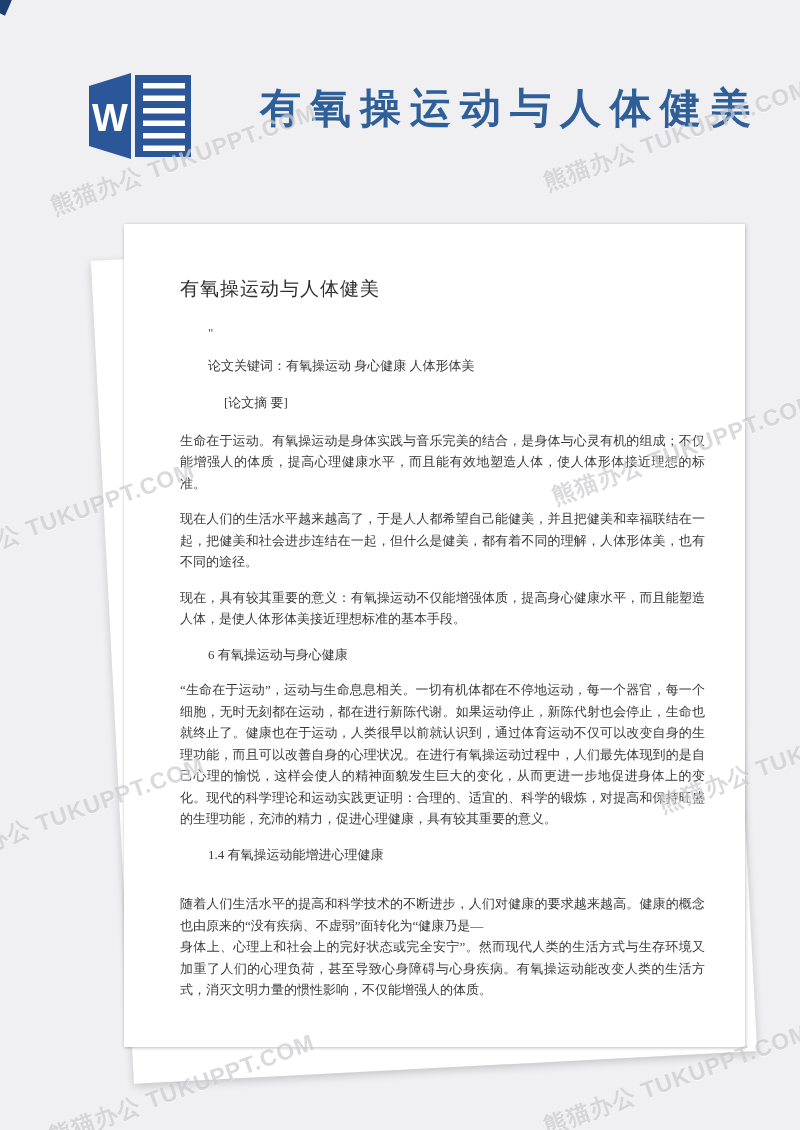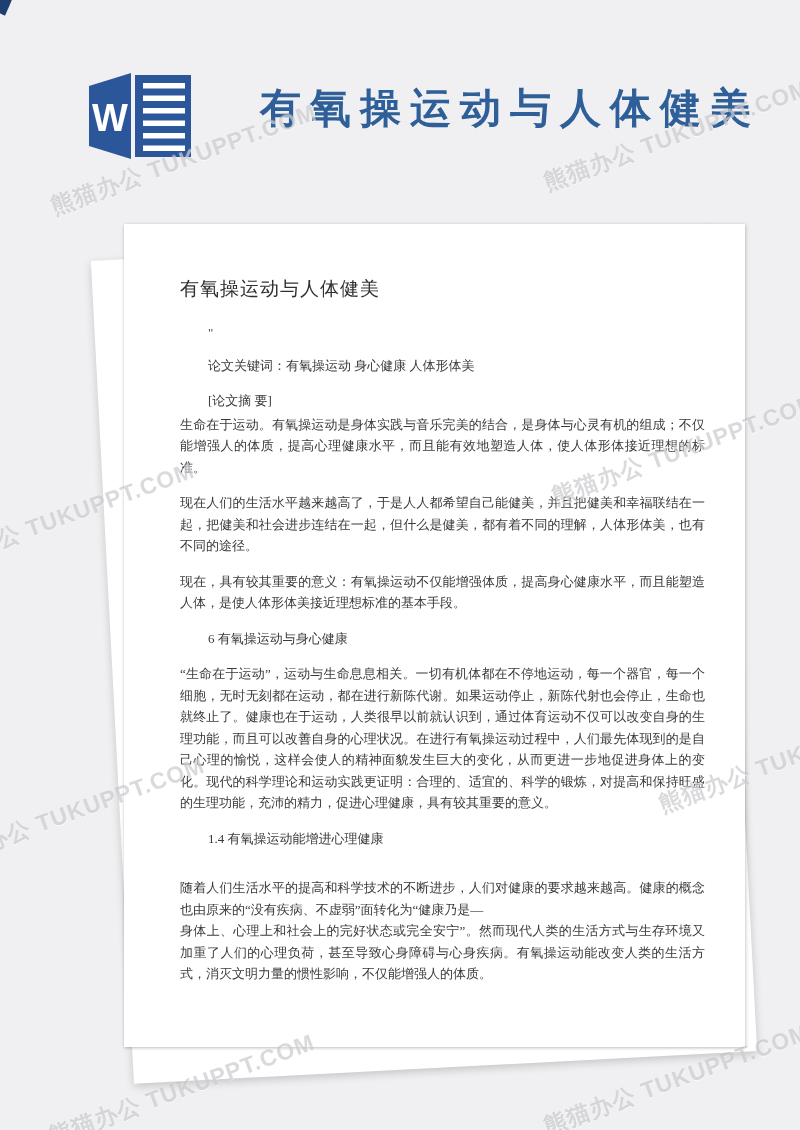--- a/index.html
+++ b/index.html
@@ -56,21 +56,21 @@
   }
   .doc-title{
     margin:0 0 20px;font-size:19px;line-height:26px;
     font-weight:normal;color:#2f2f2f;letter-spacing:1px;
   }
   .doc p{margin:2px 0 14px;text-align:justify;}
   .doc p.line{text-align:left;}
   .indent{padding-left:28px;}
   .quote-line{margin:0 0 11px !important;color:#555;}
   .kw-line{margin:0 0 14px !important;font-family:Liberation Serif, serif;}
-  .abstract-label{margin:0 !important;}
+  .abstract-label{margin:16px !important;}
   .heading{margin:0 0 14px;}
   .heading-last{margin:0 0 28px !important;}
   .prewrap{white-space:pre-wrap;}
 </style>
 </head>
 <body>
 
 <div class="stage">
 
   <div class="corner-mark"></div>

